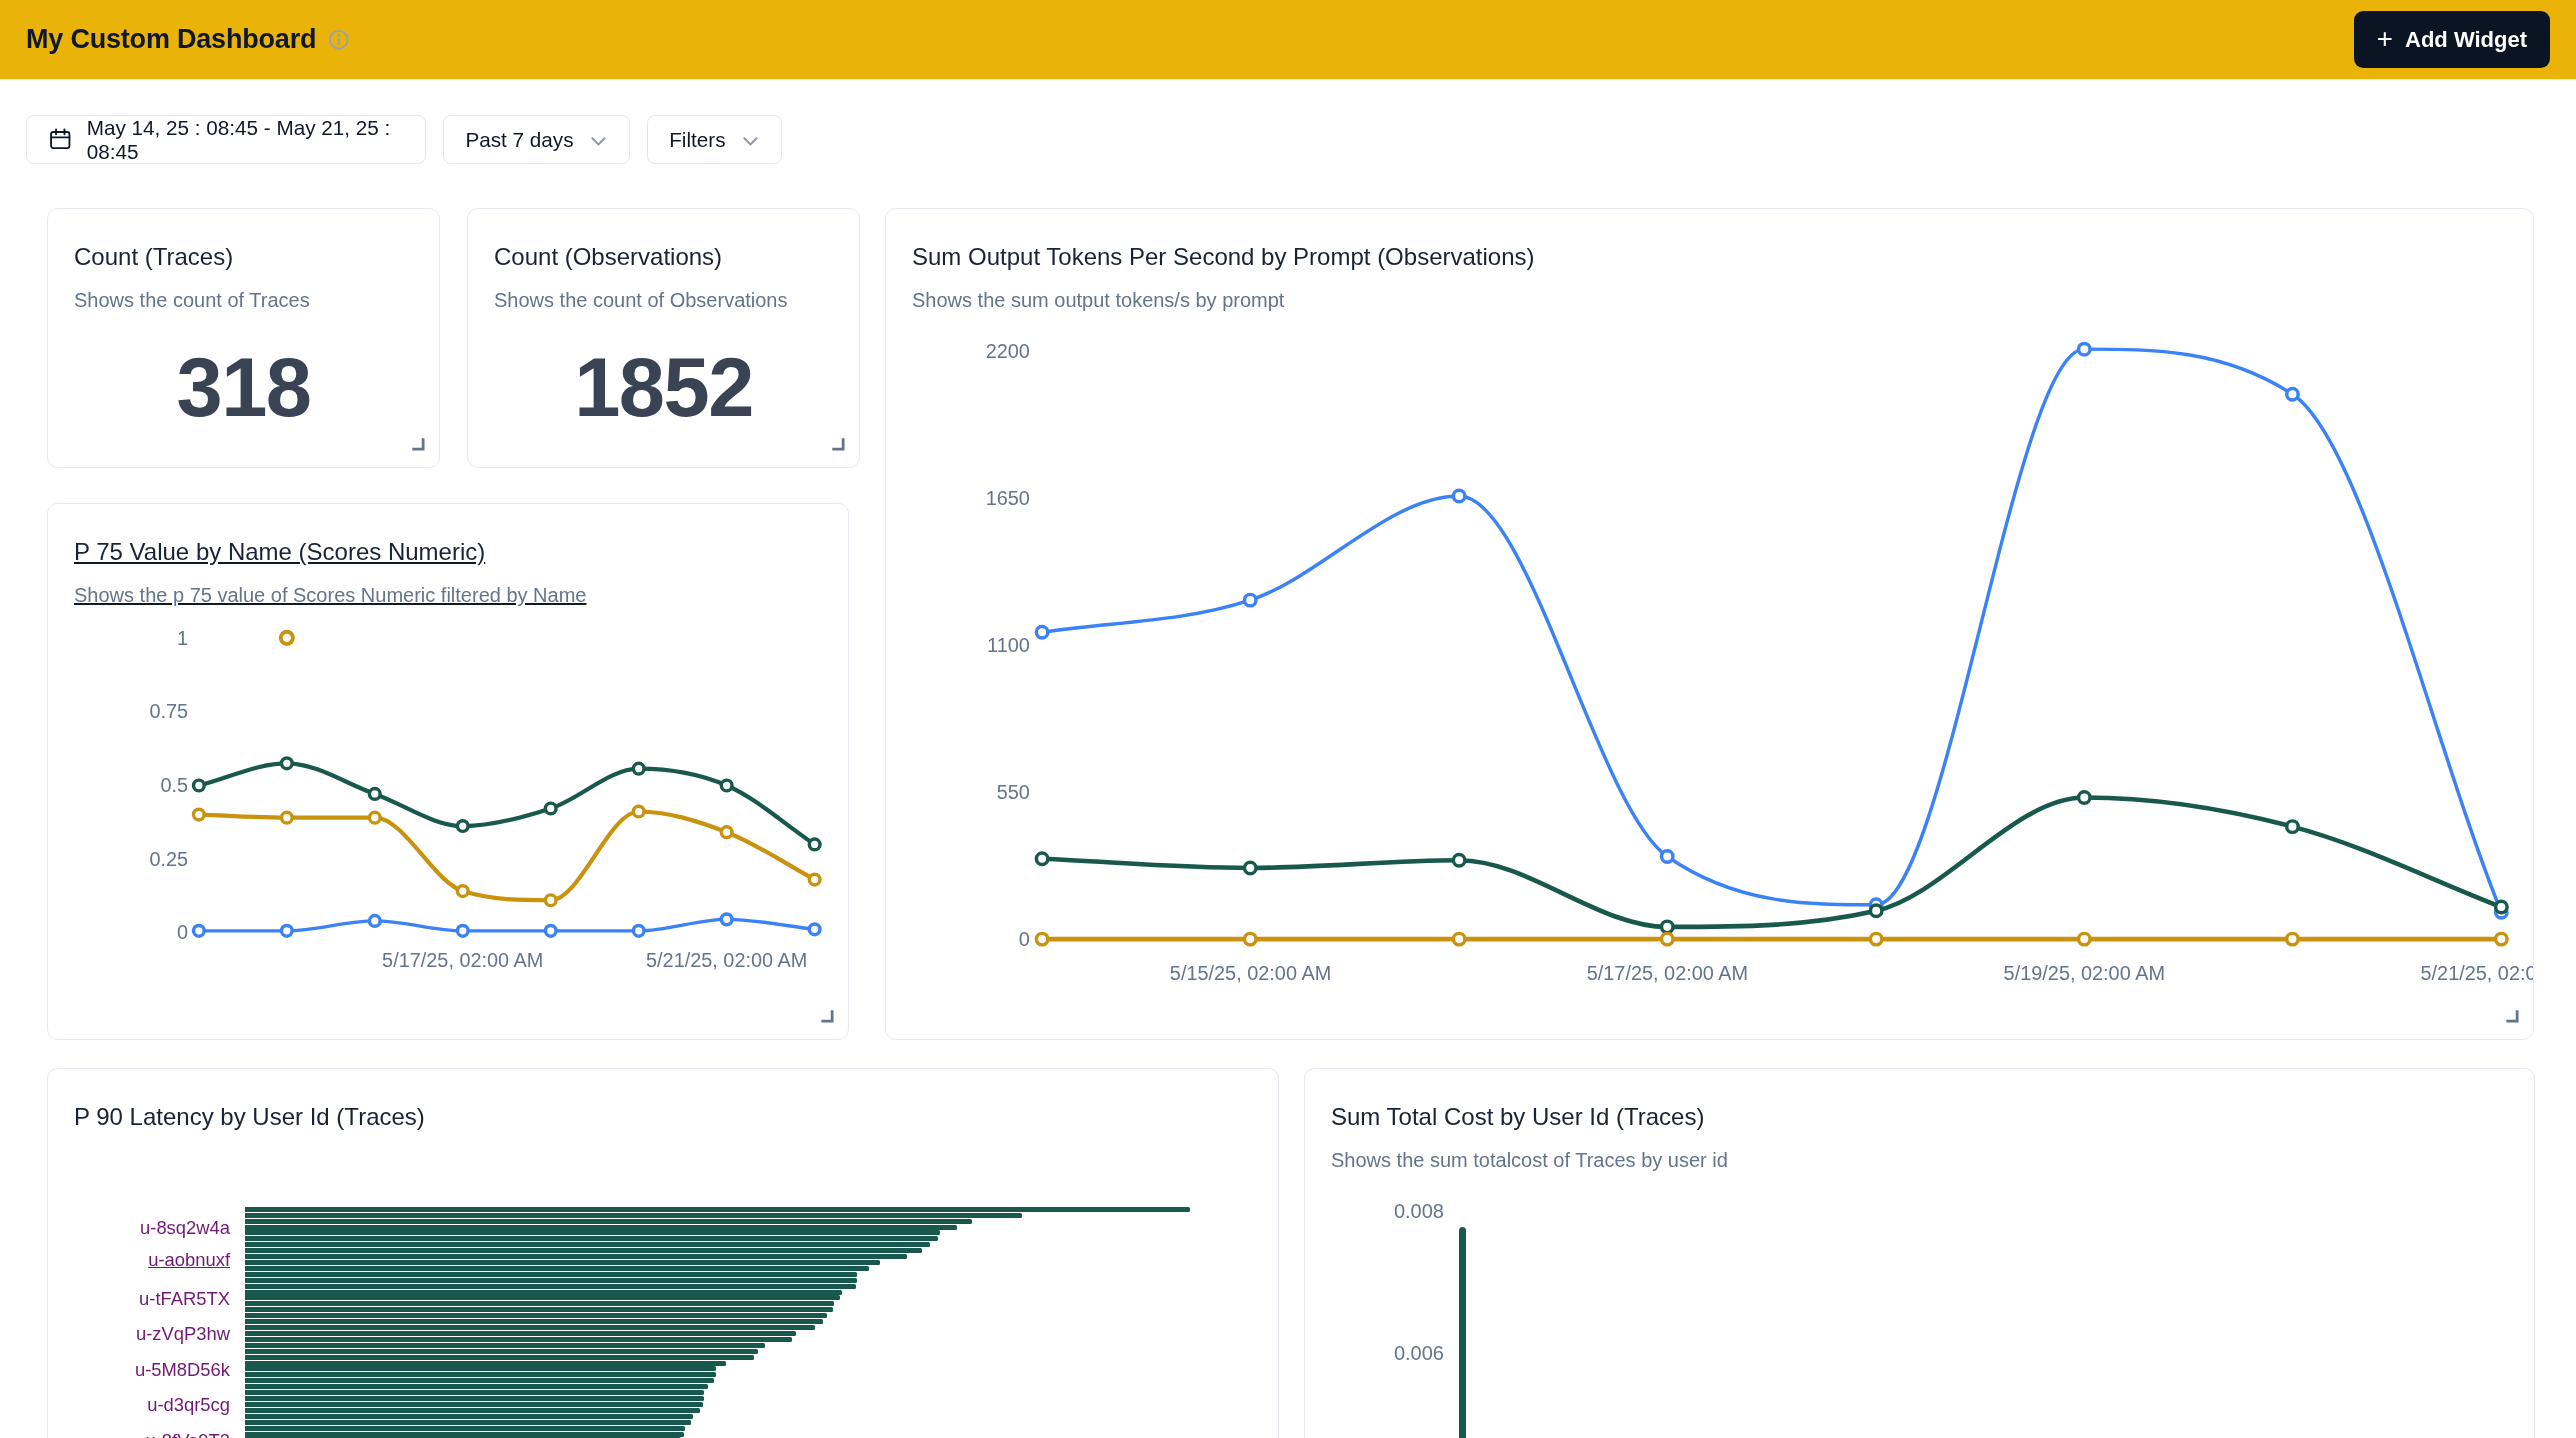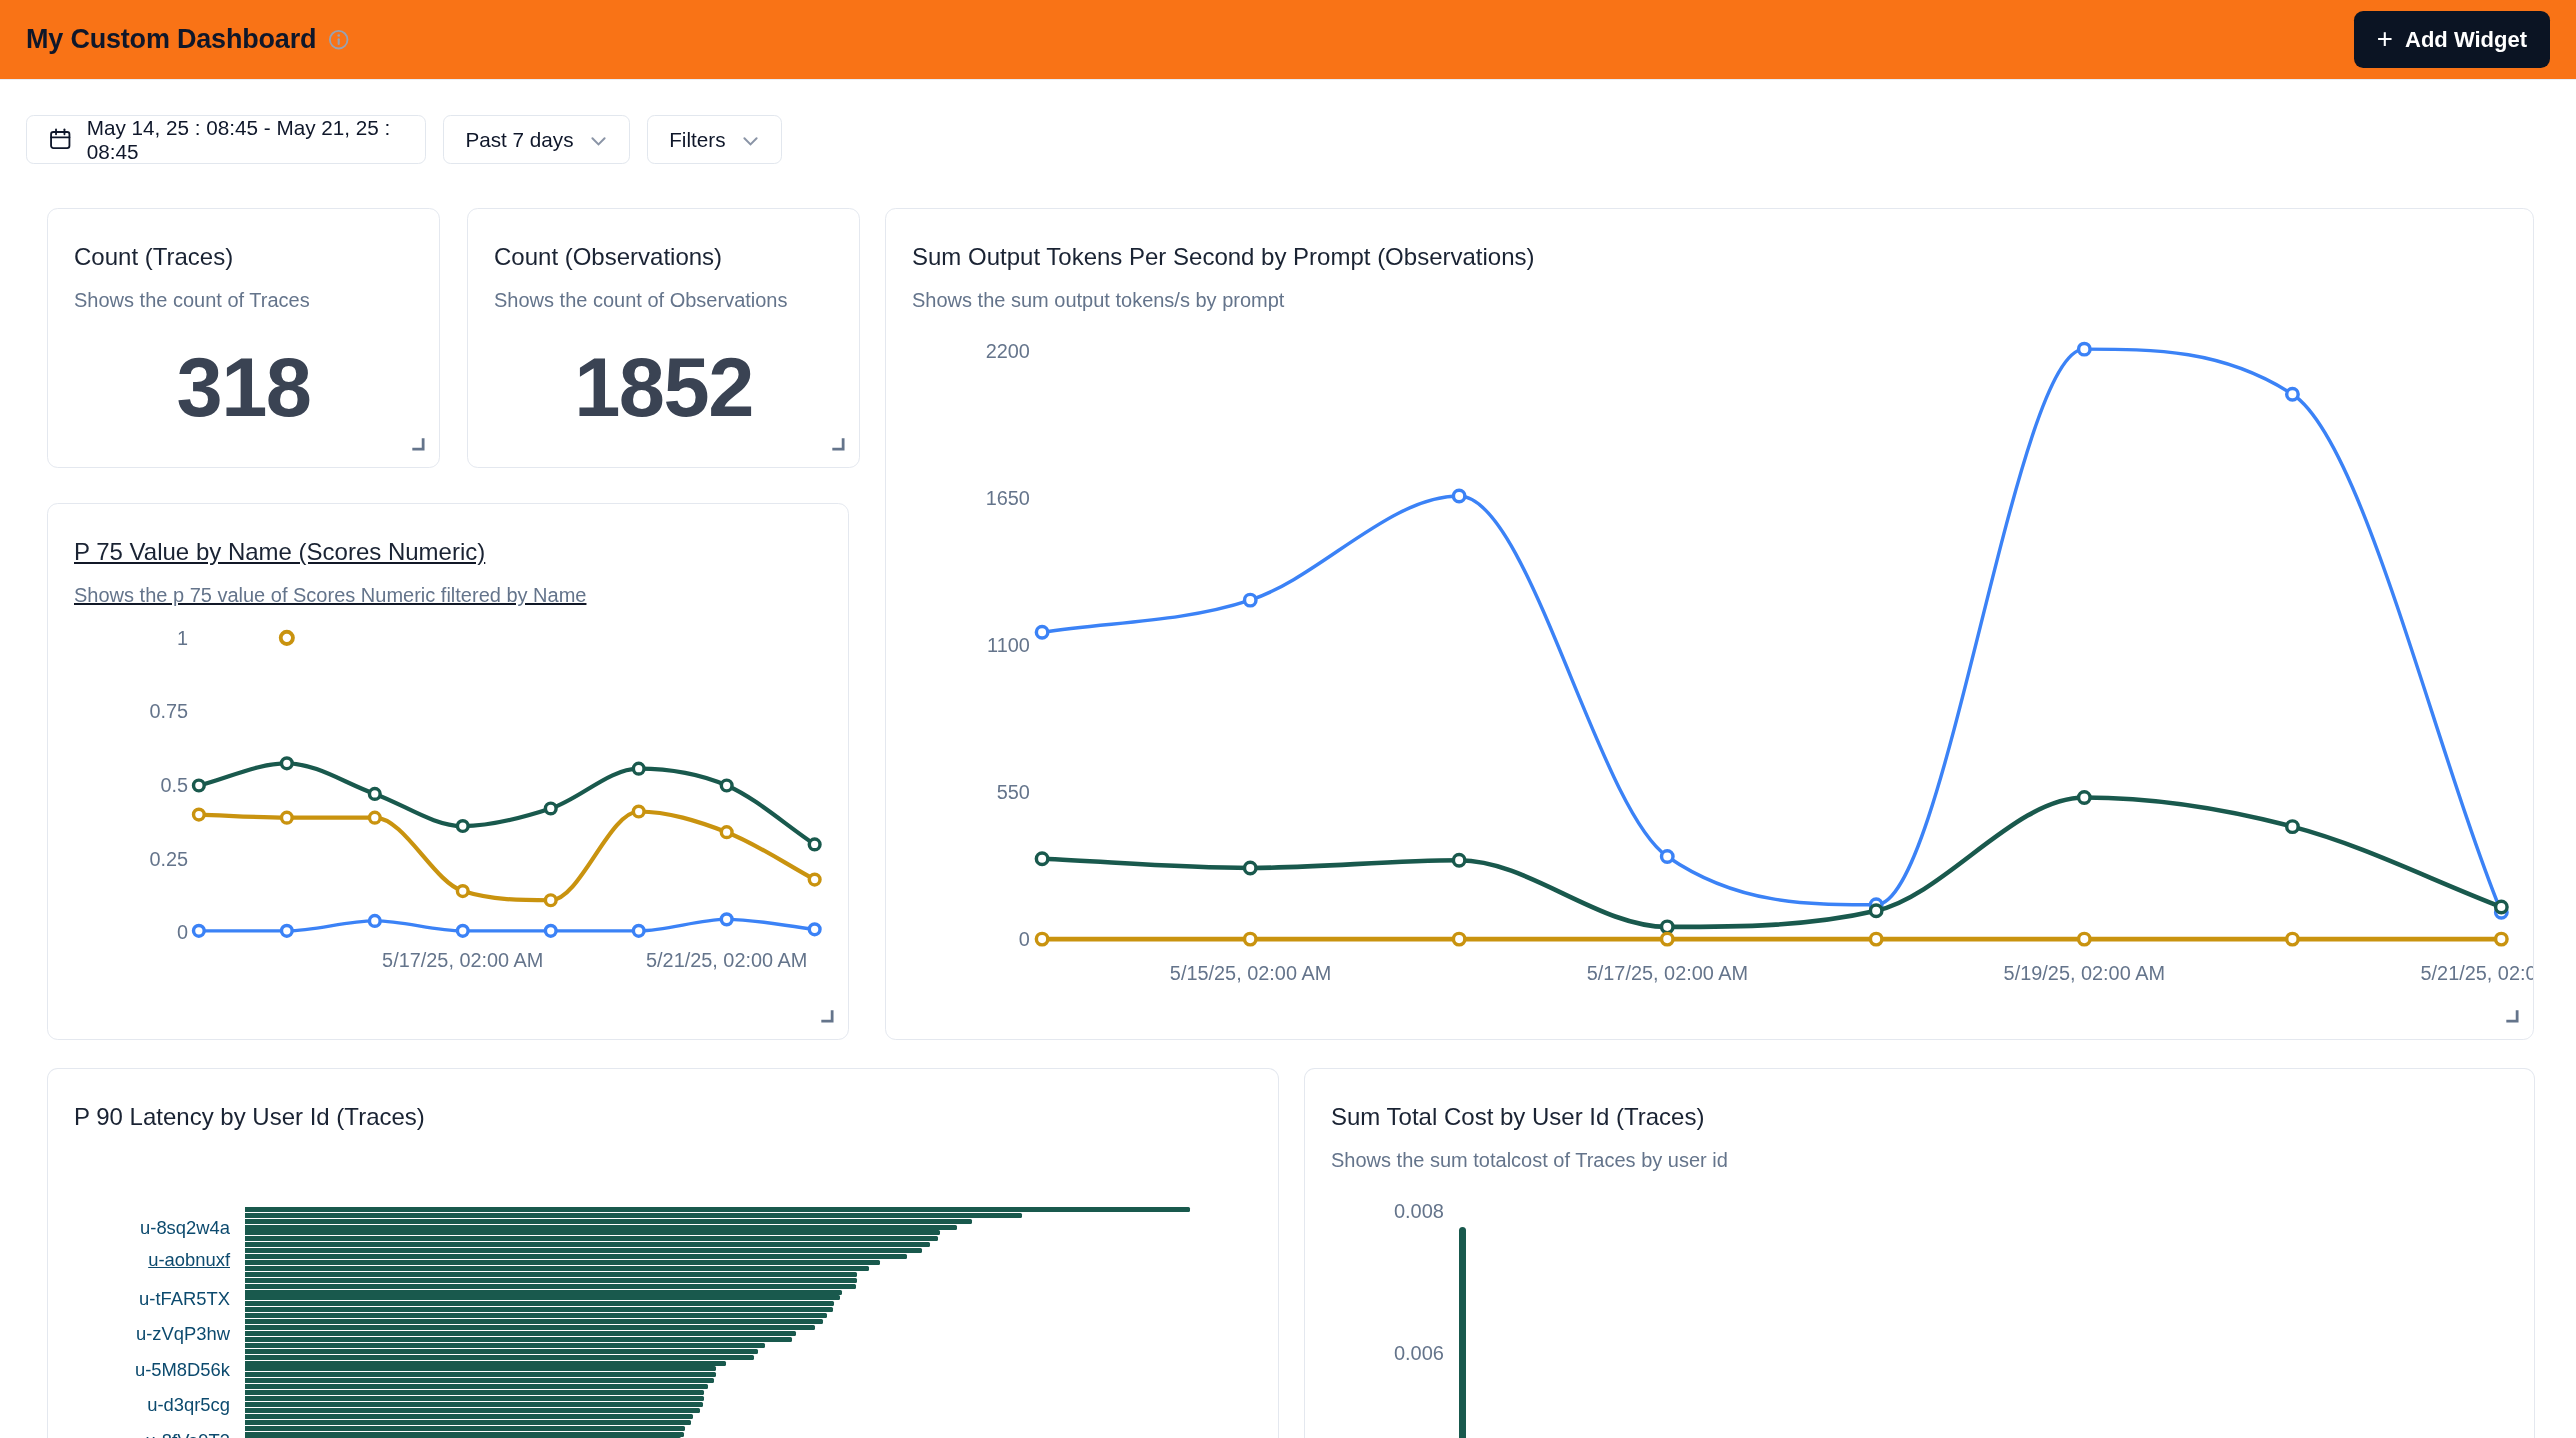--- a/index.html
+++ b/index.html
@@ -3,21 +3,21 @@
 <meta charset="utf-8">
 <style>
   html,body{margin:0;padding:0;}
   body{
     width:2576px;height:1439px;overflow:hidden;position:relative;
     background:#ffffff;font-family:"Liberation Sans",sans-serif;color:#111827;
   }
   
   .header{
     position:absolute;left:0;top:0;width:2576px;height:80px;box-sizing:border-box;
-    background:#f97316;border-bottom:1.5px solid #e9edf3;
+    background:#eab308;border-bottom:1.5px solid #e9edf3;
     display:flex;align-items:center;padding:0 26px;
   }
   .page-title{font-size:27px;font-weight:700;color:#0f172a;letter-spacing:-0.2px;}
   .info-ic{margin-left:12.2px;display:flex;align-items:center;}
   .add-btn{
     margin-left:auto;background:#0b1423;color:#ffffff;border:none;border-radius:9.2px;
     height:57px;padding:0 23px;display:flex;align-items:center;gap:12.2px;
     font-size:22px;font-weight:600;font-family:inherit;cursor:pointer;
   }
   .add-plus{font-size:27.6px;font-weight:400;line-height:1;margin-top:-2.3px;}
@@ -37,21 +37,21 @@
   .card-sub{margin:18.4px 26px 0 26px;font-size:20px;font-weight:400;color:#64748b;}
   .count-value{
     position:absolute;left:0;right:0;top:122px;bottom:23px;
     display:flex;align-items:center;justify-content:center;
     font-size:83px;font-weight:700;color:#3a4353;letter-spacing:-1.5px;
   }
   .rz{position:absolute;right:12.2px;bottom:10.7px;}
   svg.chart{position:absolute;left:0;top:0;overflow:visible;}
   .hplot{position:absolute;left:0;top:0;right:0;bottom:0;}
   .hbar{position:absolute;background:#19594d;border-radius:0 1.5px 1.5px 0;}
-  .hlabel{position:absolute;left:0;width:182px;text-align:right;font-size:18.4px;color:#0c4a6e;white-space:nowrap;}
+  .hlabel{position:absolute;left:0;width:182px;text-align:right;font-size:18.4px;color:#701a75;white-space:nowrap;}
   .vtick{position:absolute;left:0;width:139px;text-align:right;font-size:20px;color:#64748b;}
   .vbar{position:absolute;background:#19594d;border-radius:4.6px 4.6px 0 0;}
 </style>
 </head>
 <body>
 
 <div class="header">
   <span class="page-title">My Custom Dashboard</span>
   <span class="info-ic">
     <svg width="21.4" height="21.4" viewBox="0 0 28 28">

